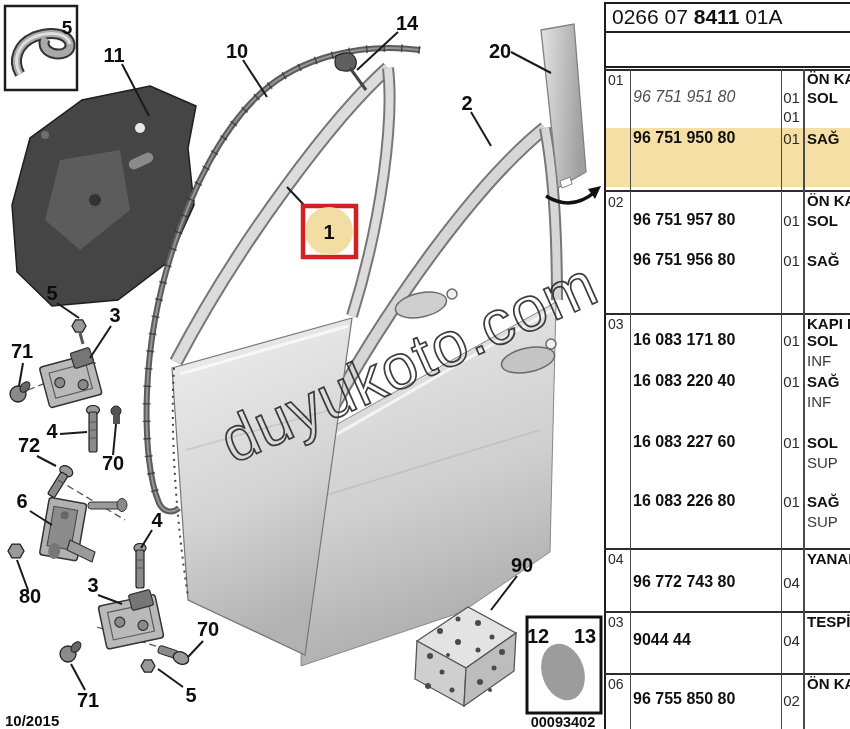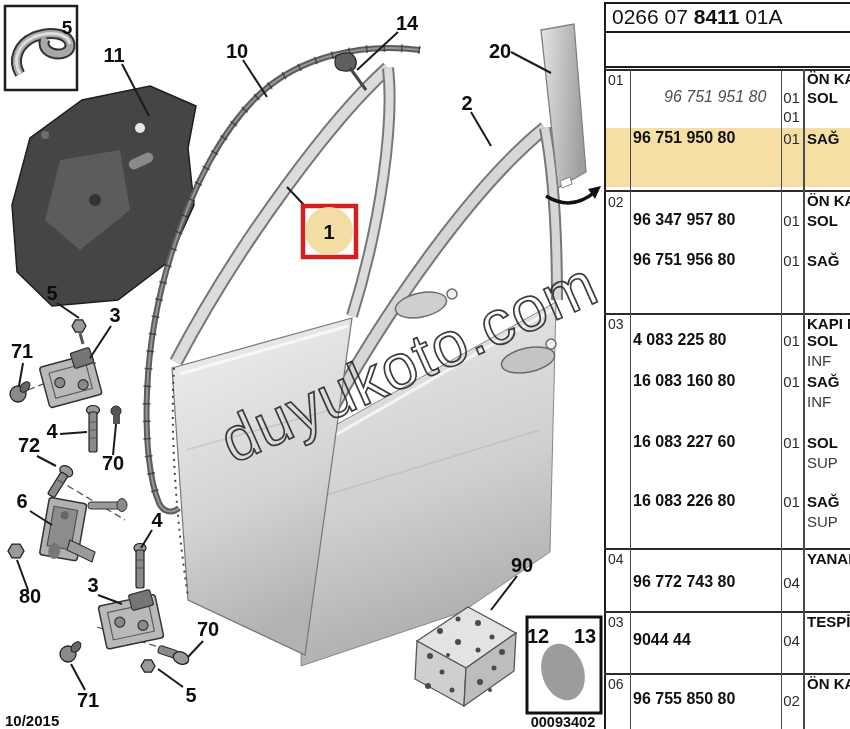--- a/index.html
+++ b/index.html
@@ -16,21 +16,21 @@
   .hdrbox{position:absolute;left:0;top:2px;width:244px;height:27px;border:2px solid #1d1d1d;
           font-size:21px;color:#111;padding-left:6px;line-height:26px;white-space:nowrap;}
   .hdrbox b{font-weight:bold;}
   .emptybox{position:absolute;left:0;top:31px;width:244px;height:33px;border:2px solid #1d1d1d;}
   .vline{position:absolute;top:69px;height:660px;background:#4a4a4a;z-index:1;}
   .hline{position:absolute;left:0;width:246px;height:2px;background:#2c2c2c;z-index:1;}
   .leftborder{position:absolute;left:0;top:2px;width:2px;height:727px;background:#1d1d1d;z-index:1;}
   .hl{position:absolute;left:2px;top:128px;width:244px;height:59px;background:#F6DFA5;z-index:0;}
   .rownum{position:absolute;left:4px;font-size:14px;color:#2b2b2b;z-index:2;}
   .part{position:absolute;left:29px;font-size:16px;font-weight:bold;color:#101010;z-index:2;white-space:nowrap;}
-  .part.it{font-weight:normal;font-style:italic;color:#4f4f4f;margin-left:31px;}
+  .part.it{font-weight:normal;font-style:italic;color:#4f4f4f;}
   .part.bi{font-weight:bold;font-style:italic;left:29px;width:150px;text-align:right;}
   .qty{position:absolute;left:177px;width:21px;text-align:center;font-size:15px;color:#2b2b2b;z-index:2;}
   .desc{position:absolute;left:203px;font-size:15px;font-weight:bold;color:#101010;z-index:2;white-space:nowrap;}
   .desc.sub{font-weight:normal;color:#3a3a3a;}
   .dlabel{position:absolute;left:203px;font-size:15px;font-weight:bold;color:#101010;z-index:2;white-space:nowrap;}
   
   .co{font-family:"Liberation Sans",sans-serif;font-size:20px;font-weight:bold;fill:#0d0d0d;}
   .co2{font-family:"Liberation Sans",sans-serif;font-size:19px;font-weight:bold;fill:#0d0d0d;}
   .small-code{font-family:"Liberation Sans",sans-serif;font-size:14.5px;font-weight:bold;fill:#0d0d0d;}
   .ldr{stroke:#1a1a1a;stroke-width:2;fill:none;}
@@ -312,33 +312,33 @@
     <div class="dlabel" style="top:70px">ÖN KAPI</div>
     <div class="part it" style="top:88px">96 751 951 80</div>
     <div class="qty" style="top:89px">01</div>
     <div class="desc" style="top:89px">SOL</div>
     <div class="qty" style="top:108px">01</div>
     <div class="part" style="top:129px">96 751 950 80</div>
     <div class="qty" style="top:130px">01</div>
     <div class="desc" style="top:130px">SAĞ</div>
 
     <div class="dlabel" style="top:192px">ÖN KAPI</div>
-    <div class="part" style="top:211px">96 347 957 80</div>
+    <div class="part" style="top:211px">96 751 957 80</div>
     <div class="qty" style="top:212px">01</div>
     <div class="desc" style="top:212px">SOL</div>
     <div class="part" style="top:251px">96 751 956 80</div>
     <div class="qty" style="top:252px">01</div>
     <div class="desc" style="top:252px">SAĞ</div>
 
     <div class="dlabel" style="top:315px">KAPI ME</div>
-    <div class="part" style="top:331px">4 083 225 80</div>
+    <div class="part" style="top:331px">16 083 171 80</div>
     <div class="qty" style="top:332px">01</div>
     <div class="desc" style="top:332px">SOL</div>
     <div class="desc sub" style="top:352px">INF</div>
-    <div class="part" style="top:372px">16 083 160 80</div>
+    <div class="part" style="top:372px">16 083 220 40</div>
     <div class="qty" style="top:373px">01</div>
     <div class="desc" style="top:373px">SAĞ</div>
     <div class="desc sub" style="top:393px">INF</div>
     <div class="part" style="top:433px">16 083 227 60</div>
     <div class="qty" style="top:434px">01</div>
     <div class="desc" style="top:434px">SOL</div>
     <div class="desc sub" style="top:454px">SUP</div>
     <div class="part" style="top:492px">16 083 226 80</div>
     <div class="qty" style="top:493px">01</div>
     <div class="desc" style="top:493px">SAĞ</div>

